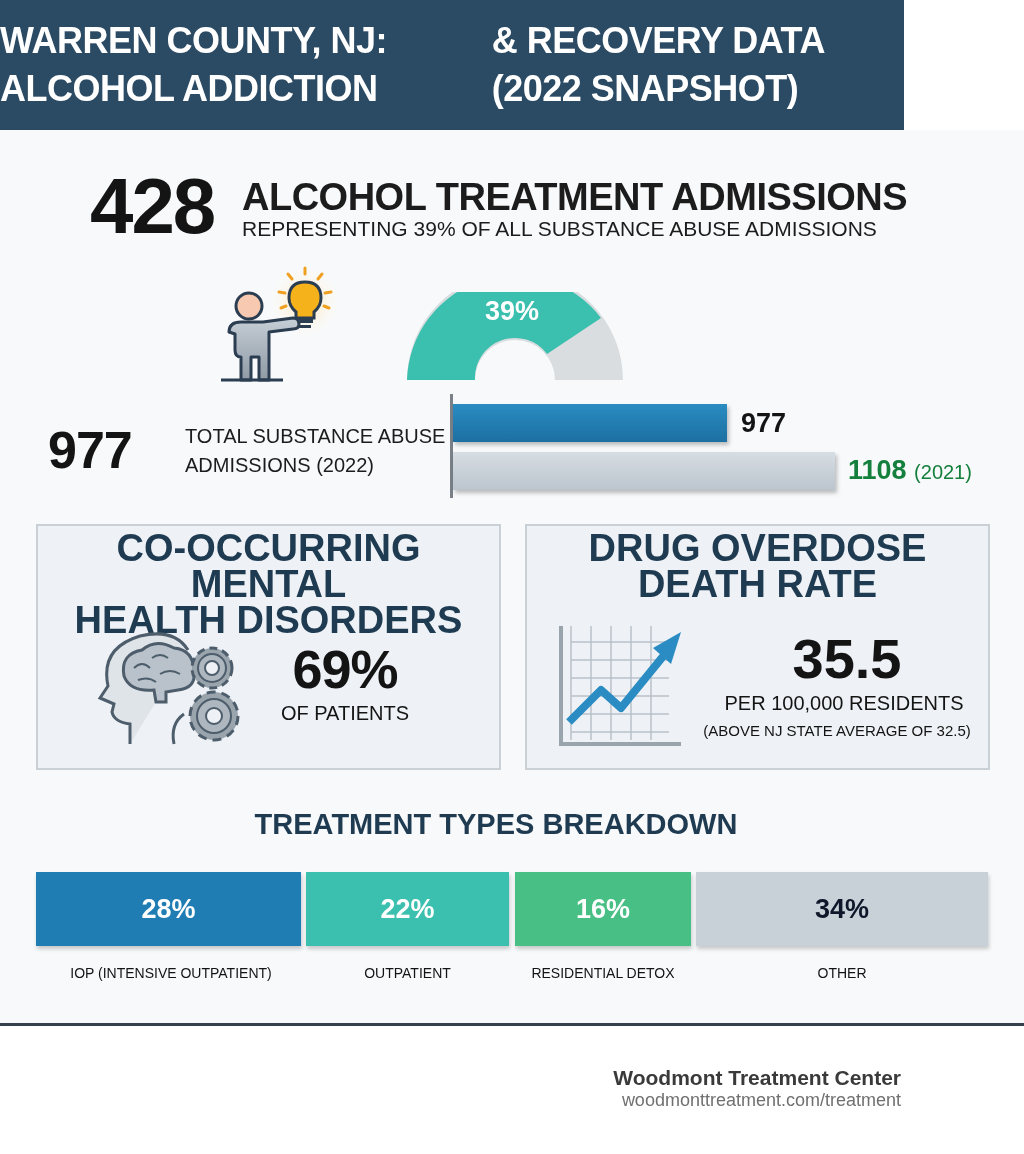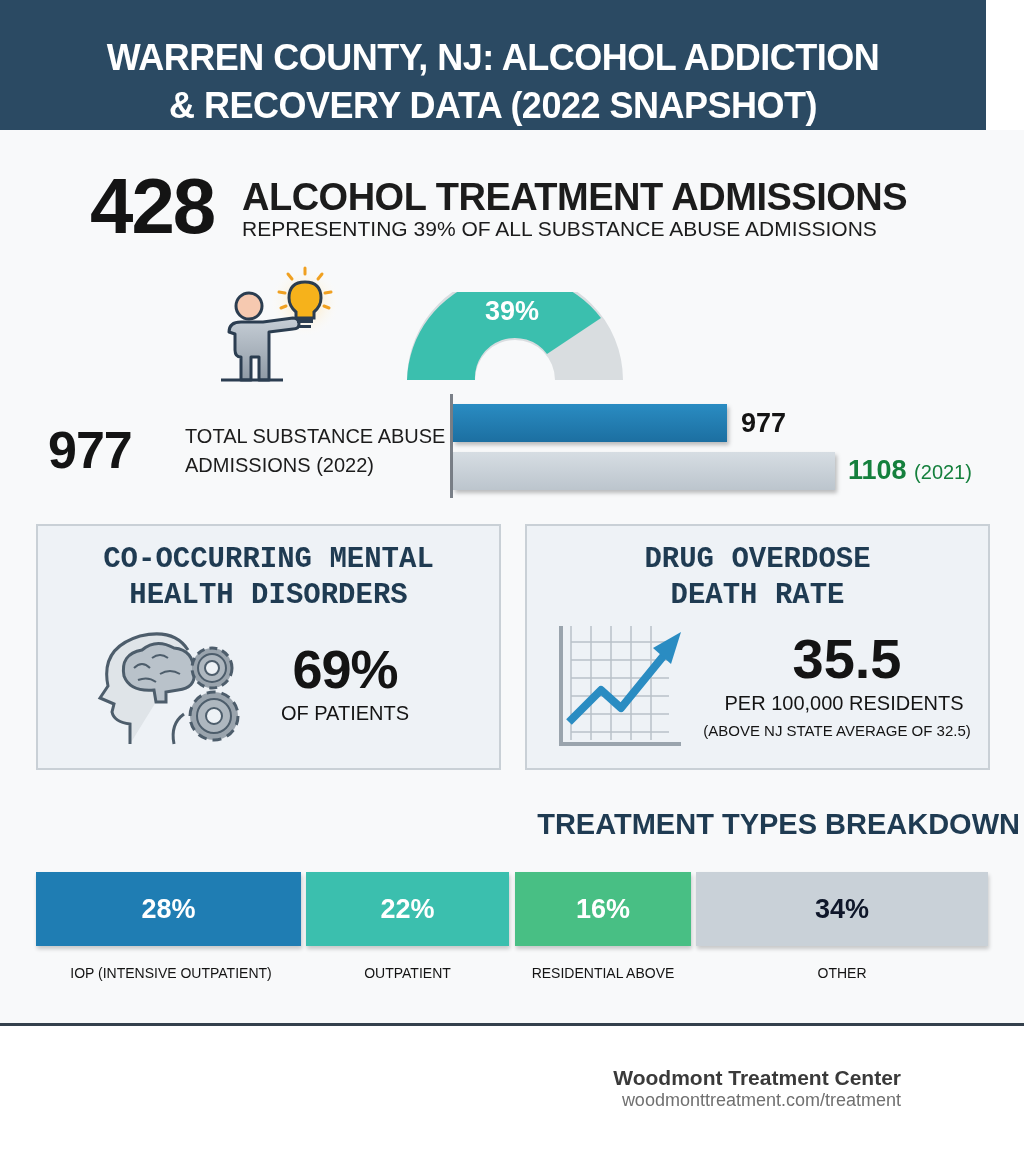--- a/index.html
+++ b/index.html
@@ -1,44 +1,44 @@
 <!DOCTYPE html>
 <html><head>
 <meta charset="utf-8">
 <style>
   * { box-sizing: border-box; margin: 0; padding: 0; }
   body { width: 1024px; height: 1154px; background: #ffffff; font-family: "DejaVu Sans", sans-serif; color: #1a1a1a; position: relative; overflow: hidden; }
-  .header { position: absolute; left: 0; top: 0; width: 986px; height: 130px; background: #2b4a63; display: flex; flex-direction: column; align-items: center; justify-content: flex-end; }
+  .header { position: absolute; left: 0; top: 0; width: 904px; height: 130px; background: #2b4a63; display: flex; flex-direction: row; align-items: center; justify-content: space-between; }
   .header div { color: #fff; font-weight: bold; font-size: 36px; letter-spacing: -0.5px; line-height: 48px; font-family: "Liberation Sans", sans-serif; }
   .main { position: absolute; left: 0; top: 130px; width: 1024px; height: 895px; background: #f8f9fa; }
   .big428 { position: absolute; left: 90px; top: 168px; font-size: 78px; font-weight: bold; font-family: "Liberation Sans", sans-serif; line-height: 76px; color: #141414; letter-spacing: -2px; }
   .alc-title { position: absolute; left: 242px; top: 176px; font-size: 38px; font-weight: bold; font-family: "Liberation Sans", sans-serif; color: #1c1c1c; letter-spacing: -0.5px; }
   .alc-sub { position: absolute; left: 242px; top: 217px; font-size: 21px; font-family: "Liberation Sans", sans-serif; color: #1c1c1c; }
   .person { position: absolute; left: 215px; top: 262px; }
   .gauge { position: absolute; left: 405px; top: 292px; }
   .gauge-label { position: absolute; left: 470px; top: 296px; width: 84px; text-align: center; color: #fff; font-size: 27px; font-weight: bold; font-family: "Liberation Sans", sans-serif; }
   .big977 { position: absolute; left: 48px; top: 420px; font-size: 52px; font-weight: bold; font-family: "Liberation Sans", sans-serif; color: #141414; letter-spacing: -1px; }
   .tsa-label { position: absolute; left: 153px; top: 422px; font-size: 20px; font-family: "Liberation Sans", sans-serif; line-height: 29px; color: #1c1c1c; margin-left: 32px; }
   .axis { position: absolute; left: 450px; top: 394px; width: 3px; height: 104px; background: #7a8088; }
   .bar { position: absolute; left: 453px; height: 38px; box-shadow: 2px 3px 4px rgba(0,0,0,0.25); }
   .bar1 { top: 404px; width: 274px; background: linear-gradient(#2a8cc2, #1c6fa1); }
   .bar2 { top: 452px; width: 382px; background: linear-gradient(#d6dde3, #bcc5cd); }
   .bar-val1 { position: absolute; left: 741px; top: 408px; font-size: 27px; font-weight: bold; font-family: "Liberation Sans", sans-serif; color: #141414; }
   .bar-val2 { position: absolute; left: 848px; top: 455px; font-size: 27px; font-weight: bold; font-family: "Liberation Sans", sans-serif; color: #15803d; }
   .bar-val2 span { font-size: 20px; font-weight: normal; }
   .card { position: absolute; top: 524px; width: 465px; height: 246px; background: #eef2f6; border: 2px solid #c9d0d6; }
   .card1 { left: 36px; }
   .card2 { left: 525px; }
-  .card-title { position: absolute; left: 0; top: 16px; width: 100%; text-align: center; font-size: 29px; font-weight: bold; line-height: 36px; color: #1f3b52; font-family: Liberation Mono, monospace; }
+  .card-title { position: absolute; left: 0; top: 4px; width: 100%; text-align: center; font-size: 38px; font-weight: bold; line-height: 36px; color: #1f3b52; font-family: Liberation Sans, sans-serif; }
   .pct69 { position: absolute; left: 232px; top: 112px; width: 150px; text-align: center; font-size: 54px; font-weight: bold; font-family: "Liberation Sans", sans-serif; color: #141414; letter-spacing: -1px; }
   .pct69-sub { position: absolute; left: 222px; top: 176px; width: 170px; text-align: center; font-size: 20px; font-family: "Liberation Sans", sans-serif; color: #141414; }
   .rate { position: absolute; left: 180px; top: 100px; width: 280px; text-align: center; font-size: 56px; font-weight: bold; font-family: "Liberation Sans", sans-serif; color: #141414; }
   .rate-sub { position: absolute; left: 172px; top: 166px; width: 290px; text-align: center; font-size: 20px; font-family: "Liberation Sans", sans-serif; color: #141414; }
   .rate-note { position: absolute; left: 160px; top: 196px; width: 300px; text-align: center; font-size: 15px; font-family: "Liberation Sans", sans-serif; color: #141414; }
-  .tt-title { position: absolute; left: 0; top: 808px; width: 992px; text-align: right; font-size: 29px; font-weight: bold; color: #1f3b52; font-family: "Liberation Sans", sans-serif; margin-left: 28px; }
+  .tt-title { position: absolute; left: 0; top: 808px; width: 992px; text-align: center; font-size: 29px; font-weight: bold; color: #1f3b52; font-family: "Liberation Sans", sans-serif; }
   .seg { position: absolute; top: 872px; height: 74px; display: flex; align-items: center; justify-content: center; font-size: 27px; font-weight: bold; font-family: "Liberation Sans", sans-serif; box-shadow: 1px 3px 4px rgba(0,0,0,0.2); }
   .seg-label { position: absolute; top: 965px; font-size: 14px; font-family: "Liberation Sans", sans-serif; color: #141414; text-align: center; }
   .rule { position: absolute; left: 0; top: 1023px; width: 1024px; height: 3px; background: #34404c; }
   .footer { position: absolute; left: 0; top: 1026px; width: 1024px; height: 128px; background: #ffffff; }
   .foot-name { position: absolute; right: 123px; top: 1066px; font-size: 21px; font-weight: bold; color: #3a3a3a; font-family: "Liberation Sans", sans-serif; }
   .foot-url { position: absolute; right: 123px; top: 1090px; font-size: 18px; color: #707070; font-family: "Liberation Sans", sans-serif; }
 </style>
 </head>
 <body>
 
@@ -163,19 +163,19 @@
 
 <div class="tt-title">TREATMENT TYPES BREAKDOWN</div>
 
 <div class="seg" style="left:36px;width:265px;background:#1f7db3;color:#fff">28%</div>
 <div class="seg" style="left:306px;width:203px;background:#3bbfae;color:#fff">22%</div>
 <div class="seg" style="left:515px;width:176px;background:#48bf84;color:#fff">16%</div>
 <div class="seg" style="left:696px;width:292px;background:#c9d1d8;color:#0f172a">34%</div>
 
 <div class="seg-label" style="left:36px;width:270px">IOP (INTENSIVE OUTPATIENT)</div>
 <div class="seg-label" style="left:306px;width:203px">OUTPATIENT</div>
-<div class="seg-label" style="left:500px;width:206px">RESIDENTIAL ABOVE</div>
+<div class="seg-label" style="left:500px;width:206px">RESIDENTIAL DETOX</div>
 <div class="seg-label" style="left:696px;width:292px">OTHER</div>
 
 <div class="rule"></div>
 <div class="footer"></div>
 <div class="foot-name">Woodmont Treatment Center</div>
 <div class="foot-url">woodmonttreatment.com/treatment</div>
 
 </body></html>

